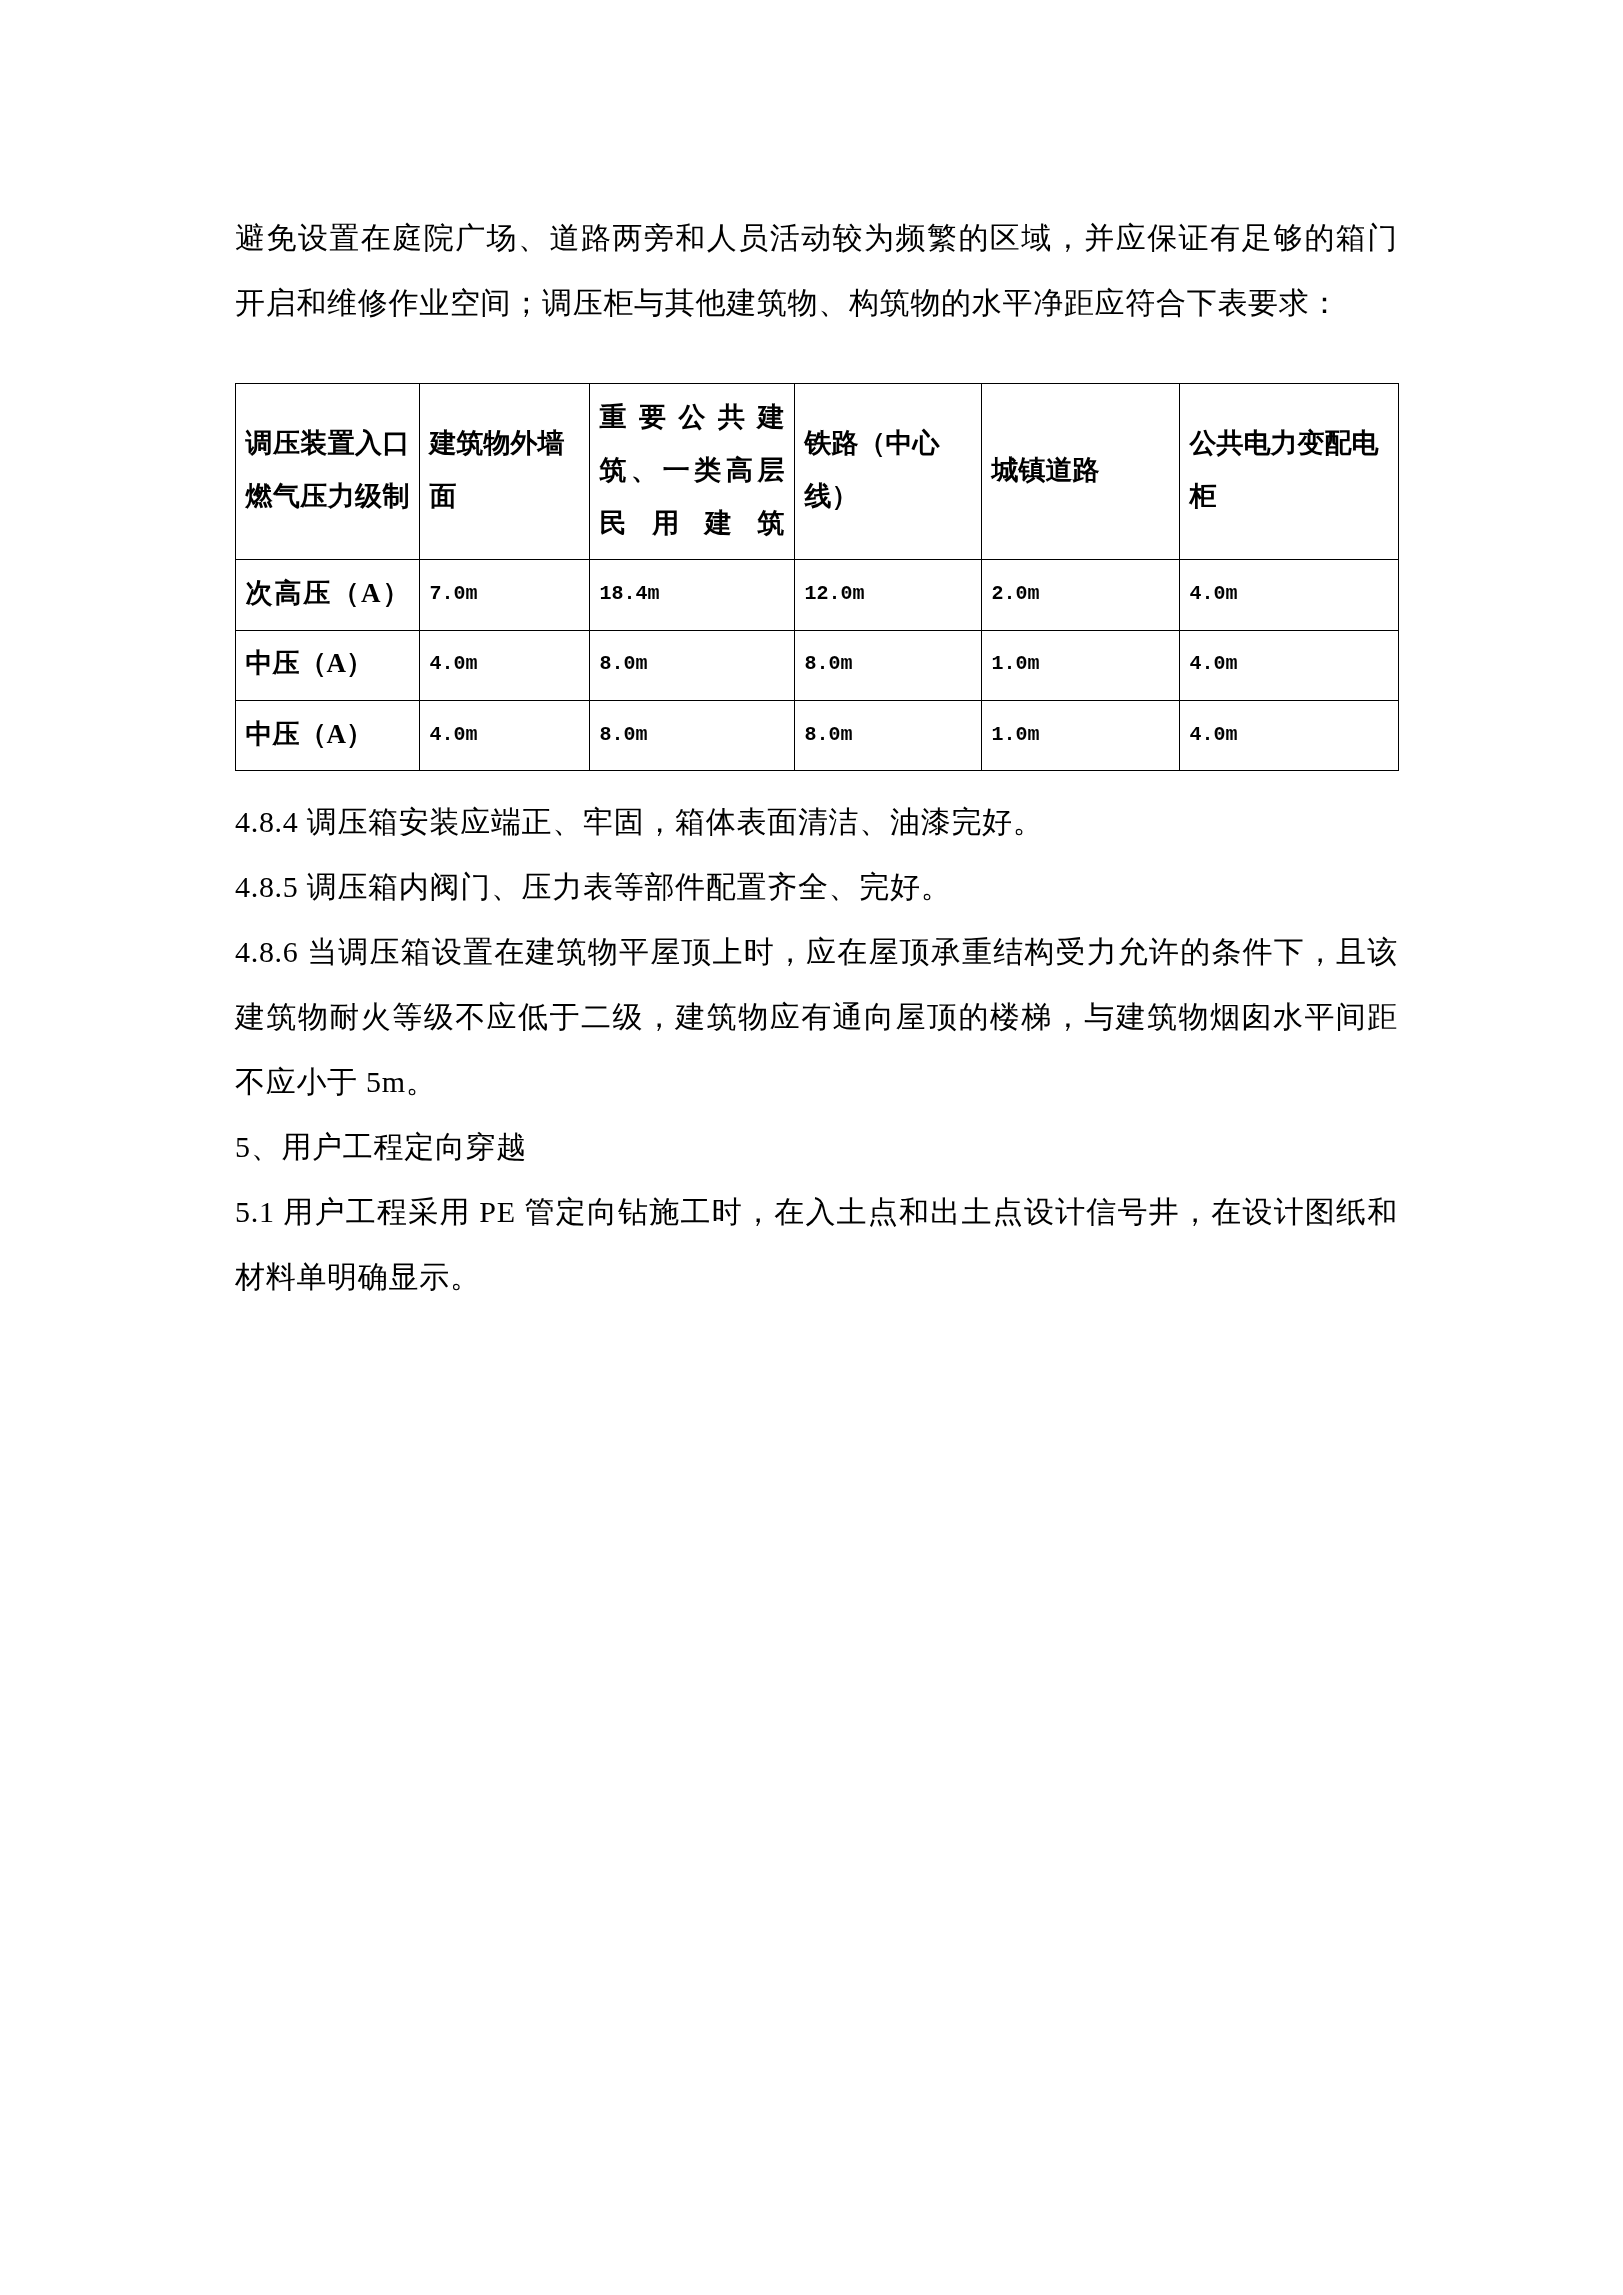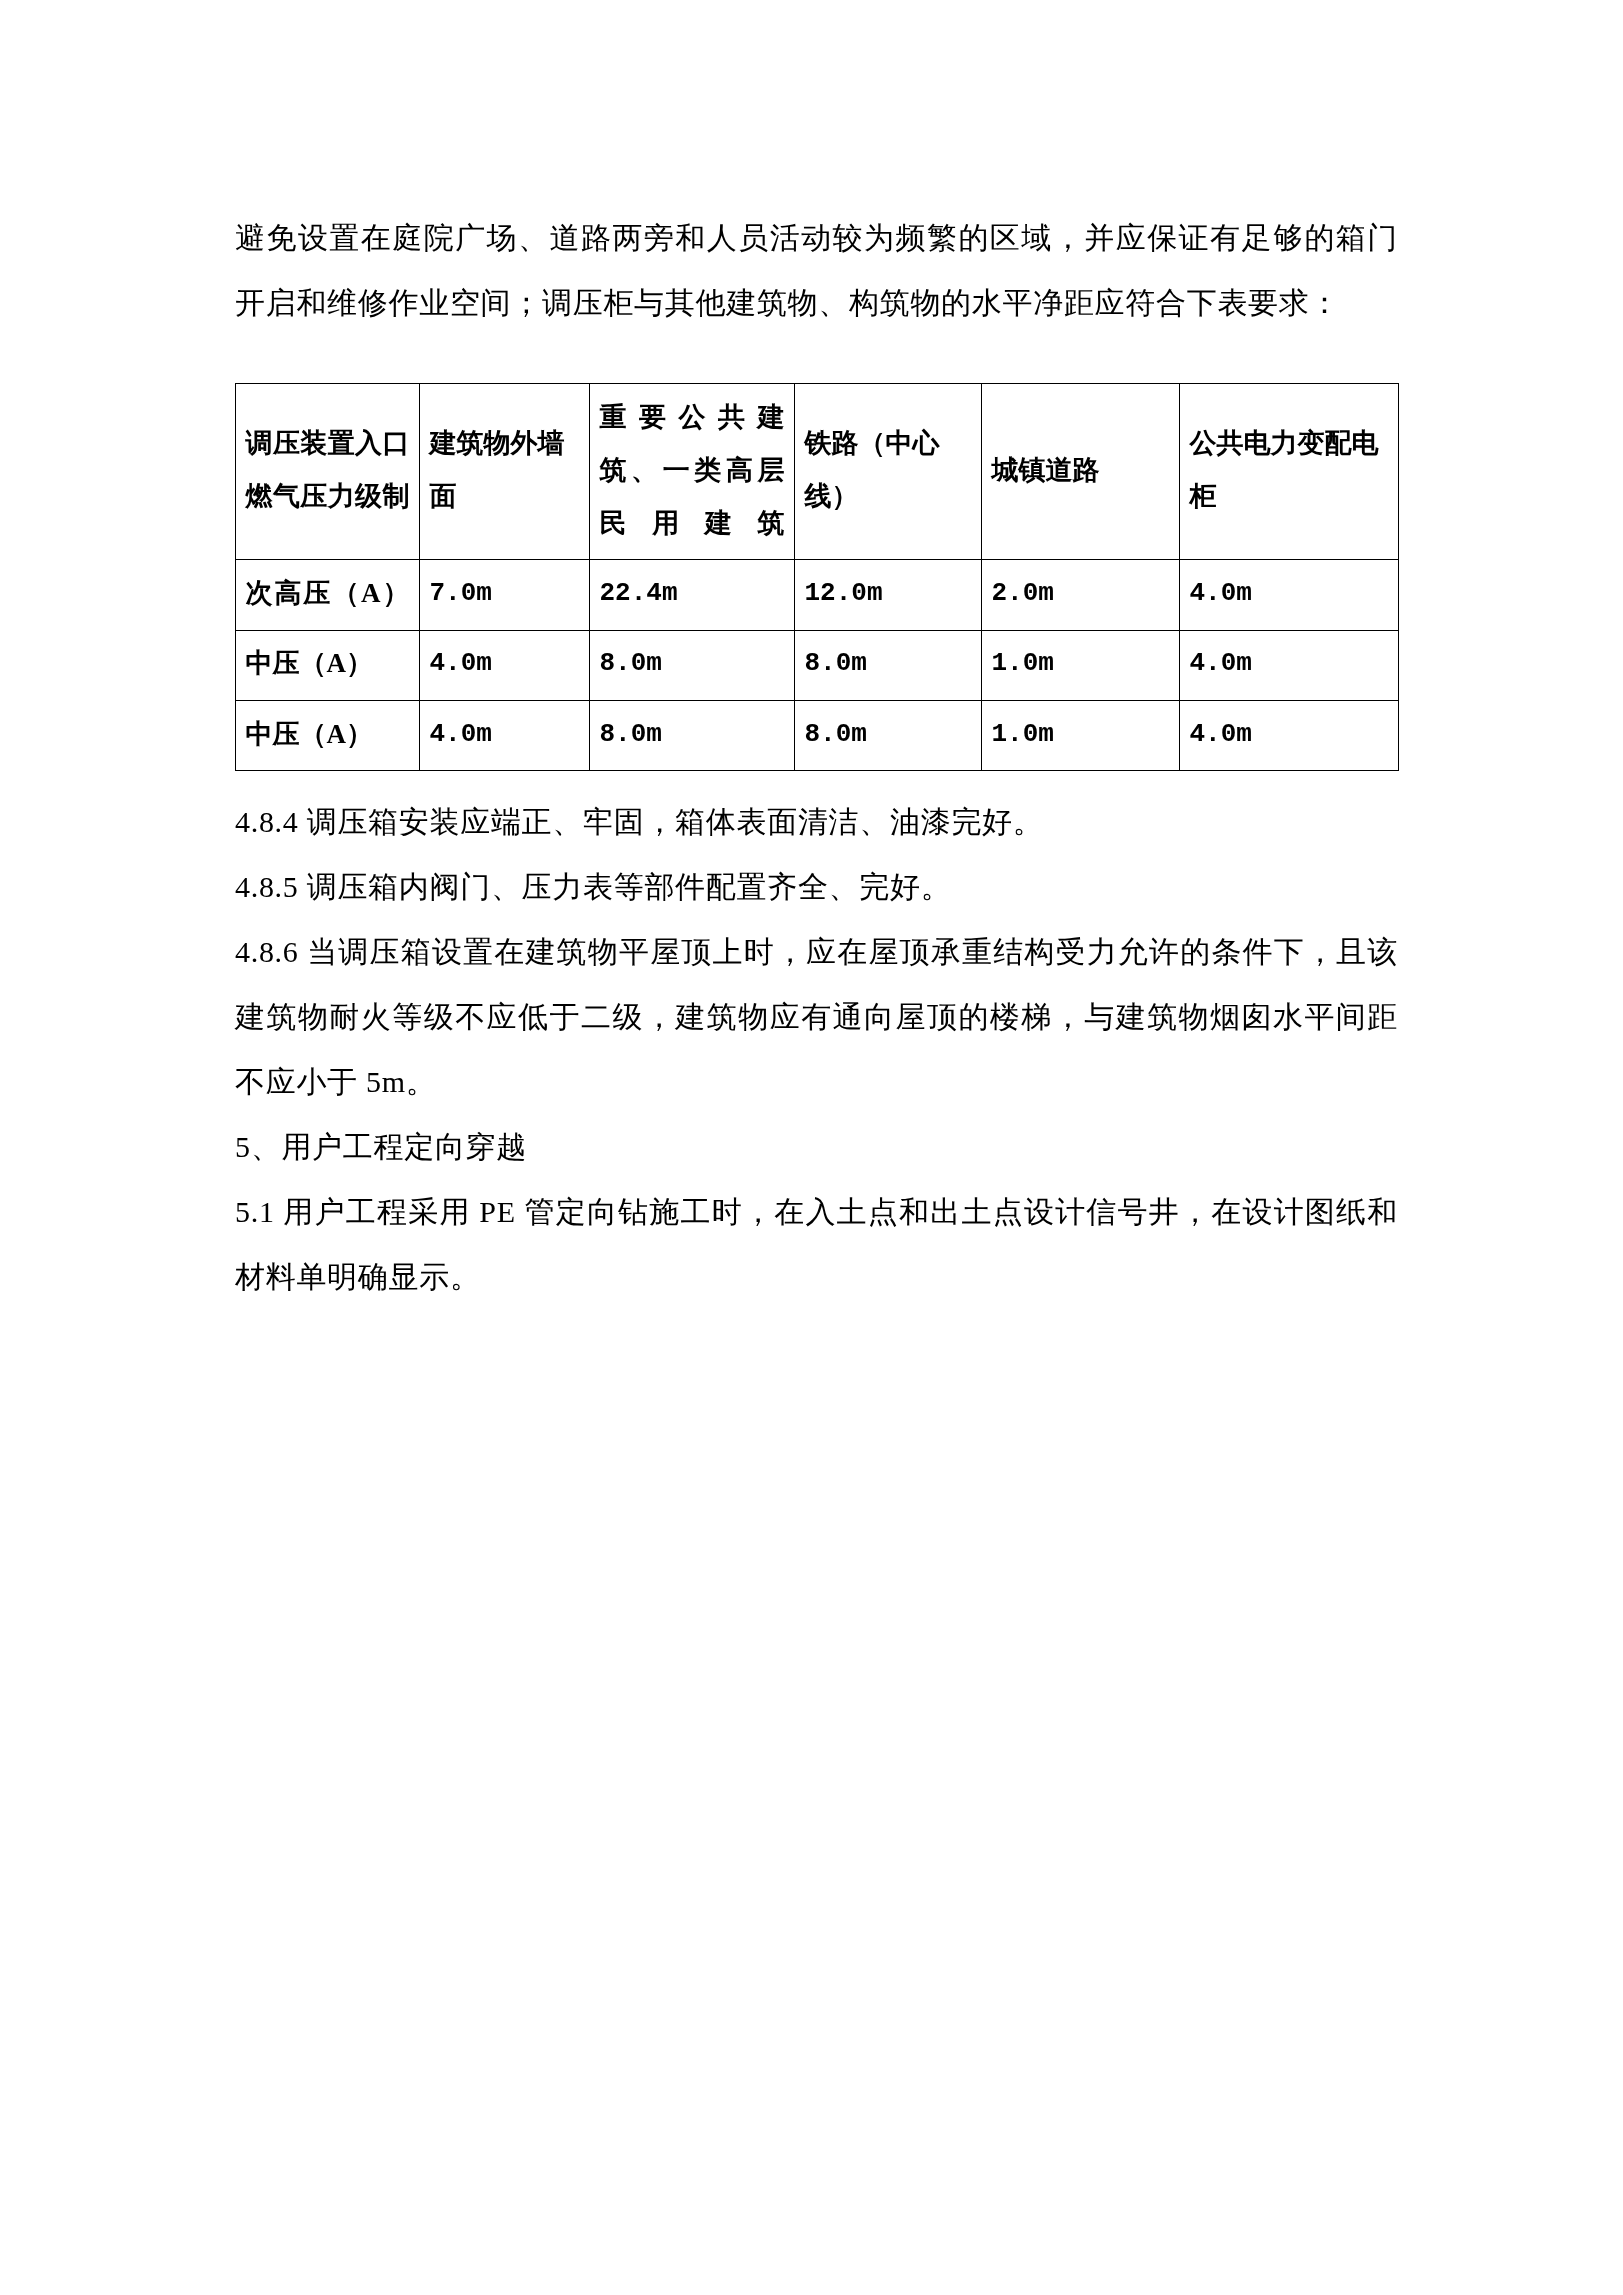--- a/index.html
+++ b/index.html
@@ -63,21 +63,21 @@
     text-align: justify;
     text-justify: inter-ideograph;
     text-align-last: justify;
   }
   table.dist-table td.rowhead.plain {
     text-align: right;
     text-align-last: left;
   }
   table.dist-table td.val {
     font-family: "Liberation Mono", "DejaVu Sans Mono", monospace;
-    font-size: 26px;
+    font-size: 20px;
     letter-spacing: 0px;
   }
   .col1 { width: 184px; }
   .col2 { width: 170px; }
   .col3 { width: 205px; }
   .col4 { width: 187px; }
   .col5 { width: 198px; }
   .col6 { width: 219px; }
   .after-table {
     height: 17.7px;
@@ -109,21 +109,21 @@
         <td class="head-cell">调压装置入口燃气压力级制</td>
         <td class="head-cell no-justify">建筑物外墙面</td>
         <td class="head-cell">重要公共建筑、一类高层民用建筑</td>
         <td class="head-cell no-justify">铁路（中心线）</td>
         <td class="head-cell no-justify">城镇道路</td>
         <td class="head-cell no-justify">公共电力变配电柜</td>
       </tr>
       <tr>
         <td class="rowhead">次高压（A）</td>
         <td class="val">7.0m</td>
-        <td class="val">22.4m</td>
+        <td class="val">18.4m</td>
         <td class="val">12.0m</td>
         <td class="val">2.0m</td>
         <td class="val">4.0m</td>
       </tr>
       <tr>
         <td class="rowhead plain">中压（A）</td>
         <td class="val">4.0m</td>
         <td class="val">8.0m</td>
         <td class="val">8.0m</td>
         <td class="val">1.0m</td>

